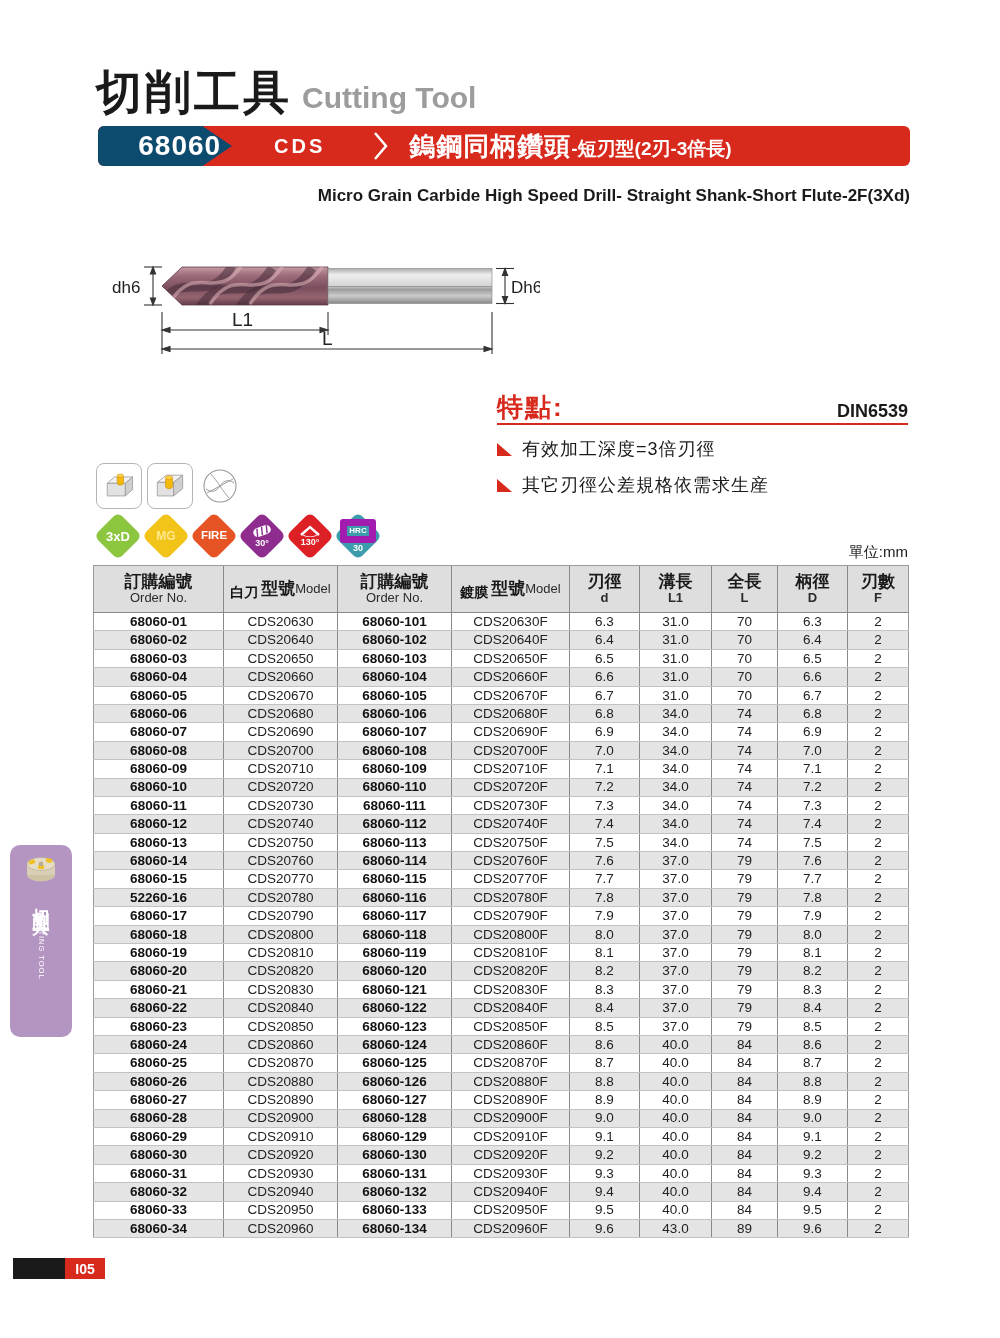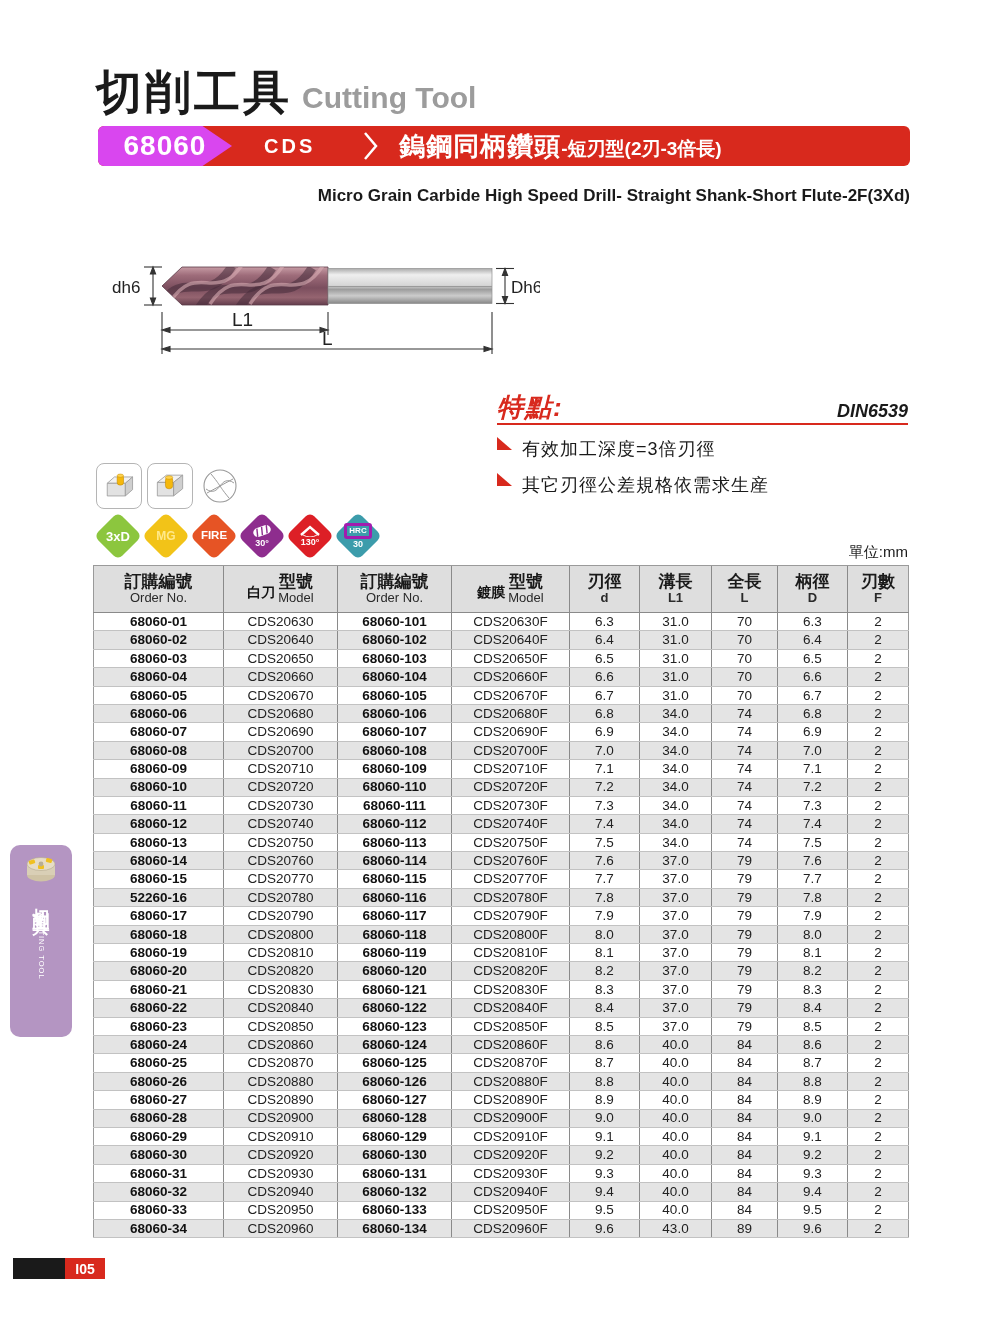--- a/index.html
+++ b/index.html
@@ -7,83 +7,83 @@
         font-family:"Liberation Sans","DejaVu Sans",sans-serif;color:#111;}
 
   
   .main-title{position:absolute;left:96px;top:62px;white-space:nowrap;}
   .main-title .zh{font-size:46px;font-weight:bold;color:#1a1a1a;letter-spacing:3px;}
   .main-title .en{font-size:30px;font-weight:bold;color:#9c9c9c;margin-left:10px;}
 
   
   .banner{position:absolute;left:98px;top:126px;width:812px;height:40px;background:#d8291d;
           border-radius:6px;display:flex;align-items:center;}
-  .banner-code{width:134px;height:40px;background:#d946ef;border-radius:6px 0 0 6px;
+  .banner-code{width:134px;height:40px;background:#0c4a6e;border-radius:6px 0 0 6px;
                clip-path:polygon(0 0,78% 0,100% 50%,78% 100%,0 100%);
-               display:flex;align-items:center;justify-content:center;}
+               display:flex;align-items:center;justify-content:flex-end;}
   .banner-code span{display:block;width:78%;text-align:center;color:#fff;font-size:28px;font-weight:bold;letter-spacing:1px;}
-  .banner-series{color:#fff;font-size:20px;font-weight:bold;letter-spacing:3px;margin-left:32px;}
+  .banner-series{color:#fff;font-size:20px;font-weight:bold;letter-spacing:3px;margin-left:42px;}
   .banner-chevron{margin-left:46px;display:flex;align-items:center;}
   .banner-title{margin-left:18px;color:#ffffff;white-space:nowrap;}
   .banner-title .t1{font-size:26px;font-weight:bold;letter-spacing:1px;}
   .banner-title .t2{font-size:19px;font-weight:bold;}
 
   .subtitle{position:absolute;left:0;top:186px;width:910px;text-align:right;
             font-size:17px;font-weight:bold;color:#1a1a1a;}
 
   
   .diagram{position:absolute;left:100px;top:236px;}
 
   
   .features{position:absolute;left:497px;top:394px;width:411px;}
   .features-head{display:flex;justify-content:space-between;align-items:flex-end;
-                 border-bottom:2px solid #d8291d;padding-bottom:3px;font-style:italic;}
+                 border-bottom:2px solid #d8291d;padding-bottom:3px;}
   .features-head .h{color:#d8291d;font-size:26px;font-weight:bold;letter-spacing:2px;line-height:1;}
   .features-head .std{color:#1a1a1a;font-size:18px;font-weight:bold;line-height:1;}
-  .feature-item{display:flex;margin-top:12px;}
+  .feature-item{display:flex;align-items:center;margin-top:12px;}
   .tri{width:0;height:0;border-left:15px solid #d8291d;border-top:13px solid transparent;margin-right:10px;}
   .feature-item .txt{font-size:18px;color:#1a1a1a;letter-spacing:1px;}
 
   
   .app-icons{position:absolute;left:96px;top:463px;display:flex;align-items:center;}
   .app-icon{width:44px;height:44px;border:1.5px solid #b5b5b5;border-radius:8px;margin-right:5px;
             background:#fff;display:flex;align-items:center;justify-content:center;}
   .app-icon.round{border:none;}
 
   
   .badges{position:absolute;left:94px;top:512px;display:flex;}
   .badge{position:relative;width:48px;height:48px;margin-right:0px;}
   .badge .diamond{position:absolute;inset:7px;transform:rotate(45deg);border-radius:6px;}
   .badge .lab{position:absolute;inset:0;display:flex;flex-direction:column;align-items:center;justify-content:center;
               color:#fff;font-weight:bold;line-height:1;}
   .badge .lab.big{font-size:13px;}
   .badge .lab.mg{color:#ffe98a;font-size:12px;}
   .badge .lab.small{font-size:9px;}
   .badge .glyph{margin-bottom:1px;}
-  .hrcbox{border:3px solid #a21caf;border-radius:3px;padding:1px 2px;font-size:8px;}
+  .hrcbox{border:7px solid #a21caf;border-radius:3px;padding:1px 2px;font-size:8px;}
   .hrc2{font-size:9px;margin-top:1px;}
 
   .unit-label{position:absolute;right:92px;top:543px;font-size:15px;color:#1a1a1a;}
 
   
   .table-wrap{position:absolute;left:93px;top:565px;width:815px;}
   table.spec{border-collapse:collapse;table-layout:fixed;width:815px;}
   table.spec th,table.spec td{border-left:1px solid #8a8a8a;text-align:center;padding:0;overflow:hidden;}
   table.spec th:first-child,table.spec td:first-child{border-left:1px solid #9a9a9a;}
   table.spec th:last-child,table.spec td:last-child{border-right:1px solid #9a9a9a;}
   table.spec thead th{background:#dedede;height:46px;border-top:1px solid #9a9a9a;border-bottom:1px solid #8a8a8a;
                       font-weight:normal;vertical-align:middle;}
   table.spec tbody td{height:17.4px;font-size:13.5px;color:#222;border-bottom:1px solid #c2c2c2;line-height:1;}
   table.spec tbody tr.shaded td{background:#e4e4e4;}
   table.spec tbody td.bold{font-weight:bold;color:#111;}
   .th-zh{font-size:17px;font-weight:600;color:#1a1a1a;display:block;line-height:1.15;}
   .th-en{font-size:13px;color:#2a2a2a;display:block;line-height:1.15;}
   .th-combo{display:flex;align-items:center;justify-content:center;}
   .th-combo .pre{font-size:14px;font-weight:600;margin-right:3px;margin-top:8px;}
-  .th-combo .stack{display:flex;flex-direction:column;align-items:center;}
+  .th-combo .stack{display:flex;align-items:center;}
 
   
   .sidebar-tab{position:absolute;left:10px;top:845px;width:62px;height:192px;background:#b495c2;
                border-radius:10px;display:flex;flex-direction:column;align-items:center;}
   .tab-text{margin-top:6px;writing-mode:vertical-rl;display:flex;align-items:center;color:#fff;}
   .tab-text .zh{font-size:17px;letter-spacing:4px;font-weight:bold;}
   .tab-text .en{font-size:7.5px;letter-spacing:1px;margin-top:2px;}
 
   
   .footer-bar{position:absolute;left:13px;top:1258px;display:flex;height:21px;}

